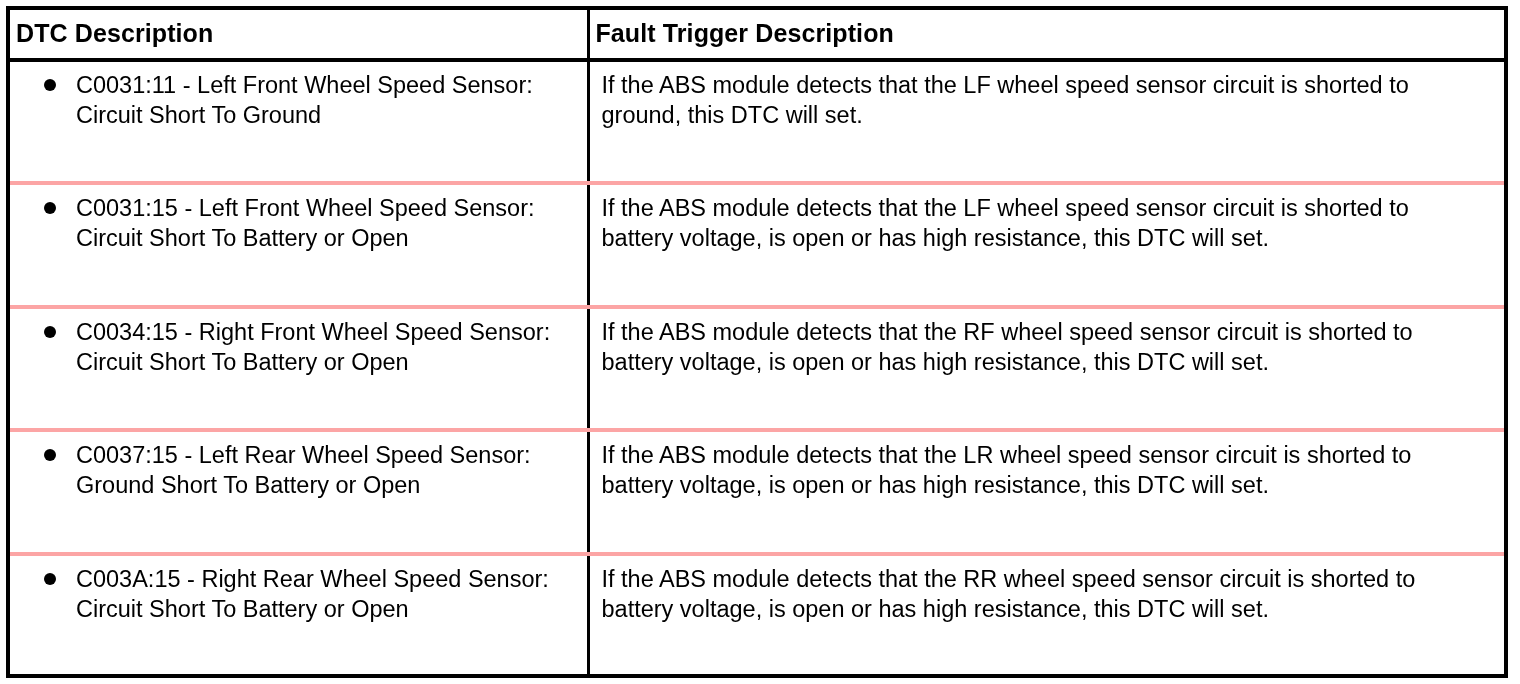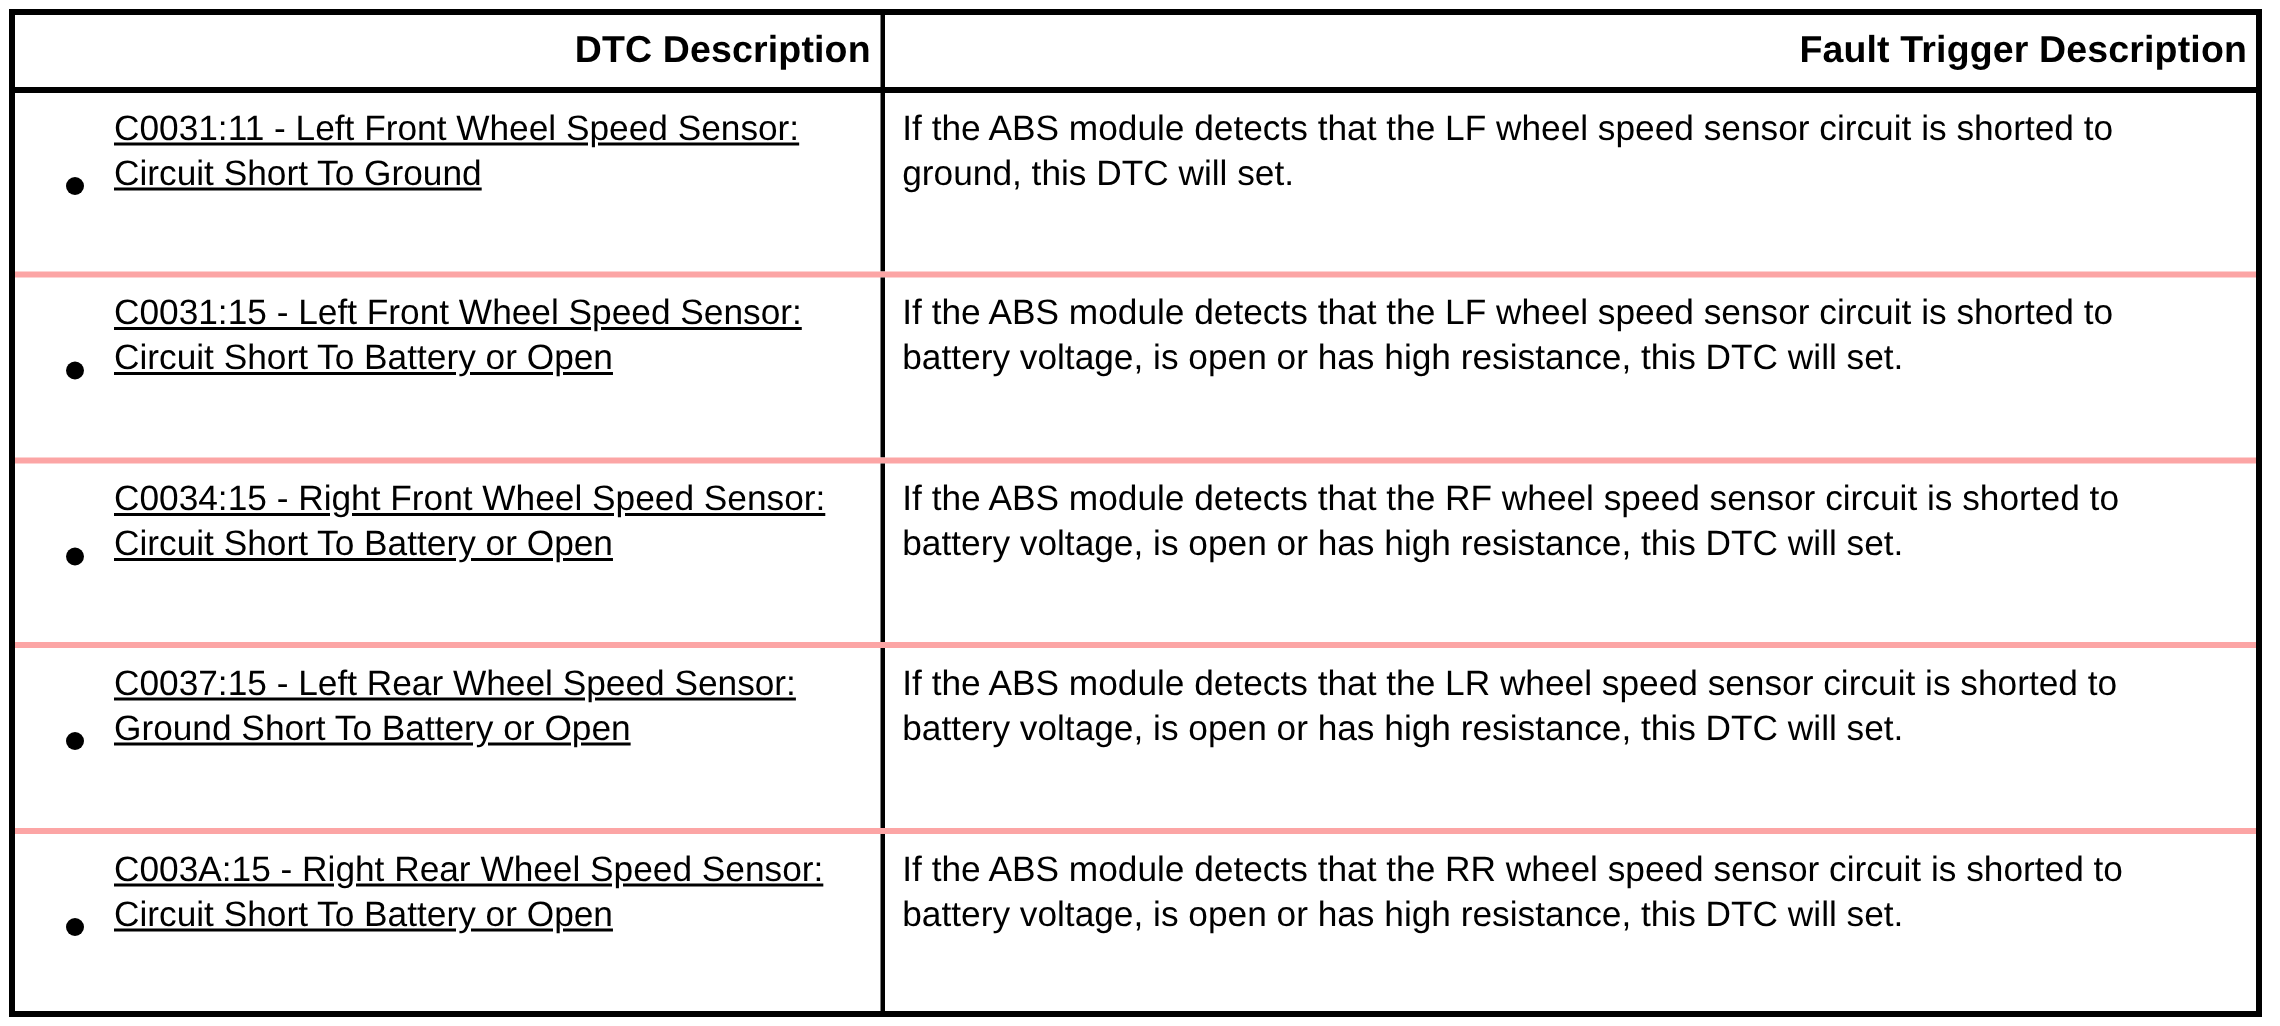--- a/index.html
+++ b/index.html
@@ -34,21 +34,21 @@
     background: #ffffff;
   }
 
   col.col-desc { width: 578px; }
   col.col-cond { width: auto; }
 
   thead th {
     border-bottom: 4px solid #000000;
     font-size: 25px;
     font-weight: bold;
-    text-align: right;
+    text-align: left;
     padding: 9px 6px 10px 6px;
     letter-spacing: 0.1px;
     vertical-align: middle;
     background: #ffffff;
   }
   thead th.th-desc {
     border-right: 3px solid #000000;
   }
 
   tbody td {
@@ -62,22 +62,21 @@
   tbody tr:first-child td {
     border-top: none;
   }
   tbody td.cell-desc {
     border-right: 3px solid #000000;
     padding-left: 10px;
   }
 
   .bullet-row {
     display: flex;
-    align-items: flex-end;
-    text-decoration: underline;
+    align-items: flex-start;
   }
   .bullet-dot {
     flex: 0 0 auto;
     width: 12px;
     height: 12px;
     border-radius: 50%;
     background: #000000;
     margin-top: 9px;
     margin-right: 20px;
     margin-left: 24px;

